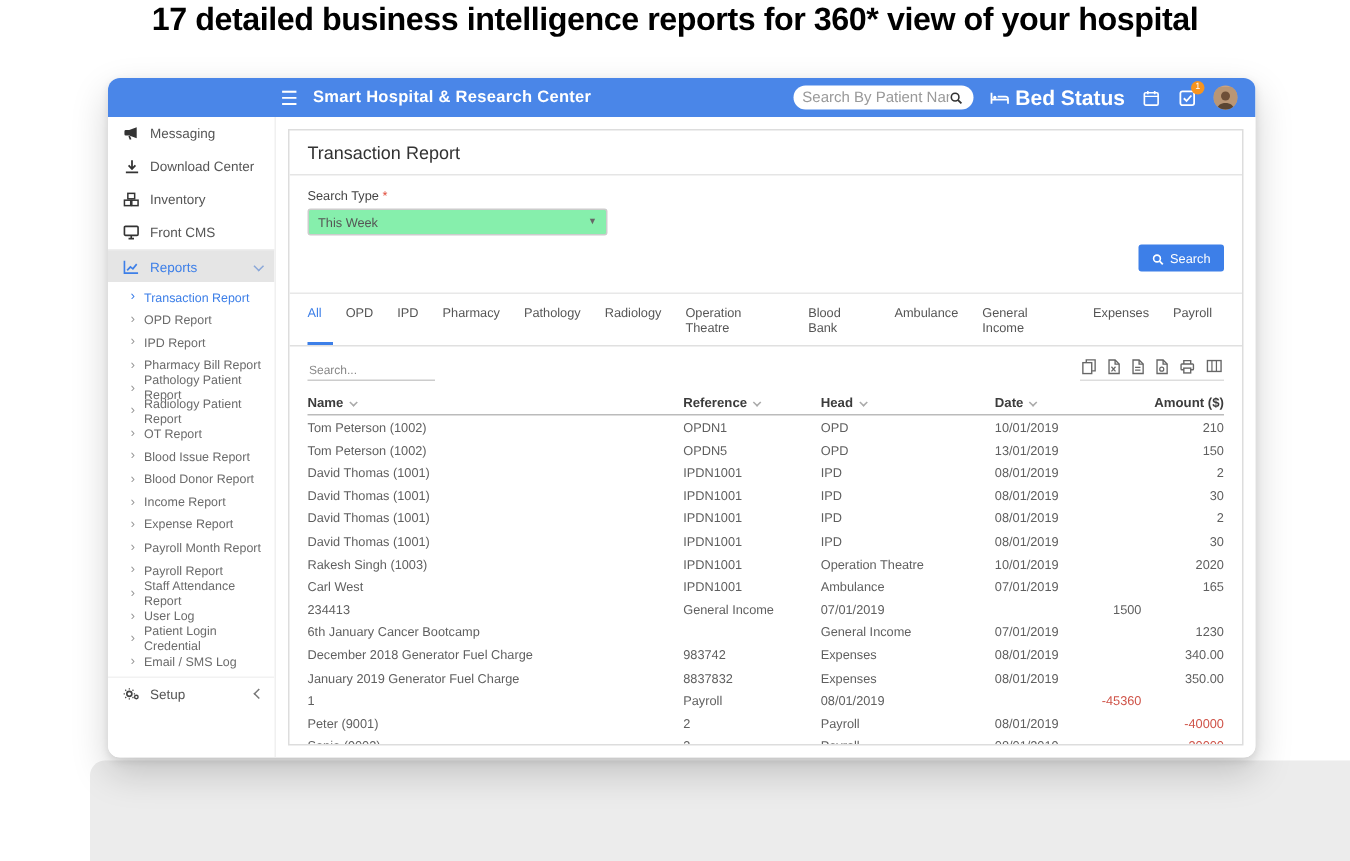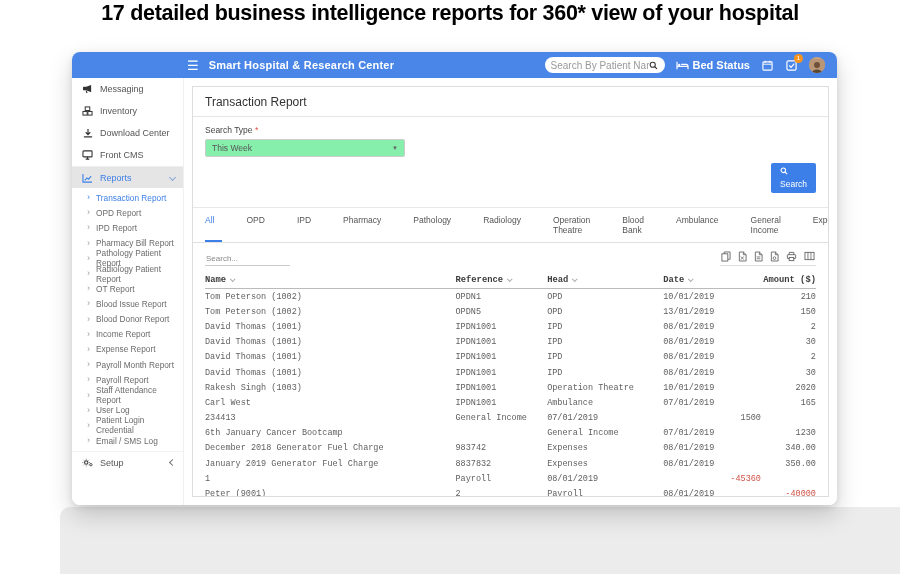--- a/index.html
+++ b/index.html
@@ -20,21 +20,21 @@
   .appbar { position:absolute; left:0; top:0; right:0; height:26px; background:#4a86e8;
     display:flex; align-items:center; color:#fff; }
   .hamburger { margin-left:115px; font-size:13px; line-height:1; cursor:pointer; }
   .app-title { margin-left:10px; font-size:11px; font-weight:bold; letter-spacing:0.2px; }
   .appbar-right { margin-left:auto; display:flex; align-items:center; gap:11px; padding-right:12px; }
   .patient-search { display:flex; align-items:center; background:#fff; border-radius:9px;
     height:16px; padding:0 6px; width:120px; }
   .patient-search input { border:0; outline:none; flex:1; font-size:10px; color:#555;
     font-family:"Liberation Sans", sans-serif; background:transparent; width:90px; }
   .patient-search input::placeholder { color:#999; }
-  .bed-status { display:flex; align-items:center; gap:4px; font-size:11px; font-weight:bold; cursor:pointer; }
+  .bed-status { display:flex; align-items:center; gap:4px; font-size:14px; font-weight:bold; cursor:pointer; }
   .bar-icon { display:inline-flex; width:13px; height:13px; align-items:center; justify-content:center; position:relative; }
   .bar-icon svg { display:block; }
   .badge { position:absolute; top:-5px; right:-5px; min-width:9px; height:9px; border-radius:5px;
     background:#f7941e; color:#fff; font-size:6px; line-height:9px; text-align:center; padding:0 1px; }
   .avatar { width:16px; height:16px; border-radius:50%; overflow:hidden; background:#caa27e; }
 
   
   .sidebar { position:absolute; left:0; top:26px; width:112px; bottom:0; background:#fff;
     border-right:1px solid #f0f0f0; overflow:hidden; }
   .sb-item { display:flex; align-items:center; gap:7px; height:22px; padding:0 8px 0 10px;
@@ -58,37 +58,37 @@
   .panel { border:1px solid #ddd; background:#fff; height:100%; overflow:hidden; }
   .panel-title { font-size:12px; color:#333; padding:8px 12px 7px; border-bottom:1px solid #e5e5e5; }
   .filters { padding:8px 12px 6px; }
   .field-label { font-size:8.5px; font-weight:normal; color:#444; margin-bottom:4px; }
   .req { color:#e04b3a; }
   .select { width:200px; height:18px; border:1px solid #ccc; border-radius:2px; display:flex;
     align-items:center; font-size:8.5px; color:#555; padding:0 6px; cursor:pointer; background:#86efac; }
   .select .caret { margin-left:auto; font-size:6px; color:#666; }
   .btn-row { display:flex; justify-content:flex-end; padding:6px 0 8px; }
   .btn-search { background:#3d7fe8; color:#fff; border:0; border-radius:2px; font-size:8.5px;
-    padding:4px 9px; display:flex; align-items:flex-start; gap:4px; cursor:pointer;
-    font-family:"Liberation Sans", sans-serif;flex-direction:column; }
+    padding:4px 9px; display:flex; align-items:flex-end; gap:4px; cursor:pointer;
+    font-family:"Liberation Sans", sans-serif; }
   .sect-divider { border-top:1px solid #e8e8e8; }
 
-  .tabs { display:flex; gap:16px; padding:0 12px; border-bottom:1px solid #e0e0e0; }
+  .tabs { display:flex; gap:0; padding:0 12px; border-bottom:1px solid #e0e0e0; }
   .tab { font-size:8.5px; color:#555; padding:7px 8px 5px; cursor:pointer; border-bottom:2px solid transparent; }
   .tab:first-child { padding-left:0; }
   .tab.active { color:#3d7fe8; border-bottom-color:#3d7fe8; }
 
   .table-tools { display:flex; align-items:flex-end; justify-content:space-between; padding:8px 12px 4px; }
   .tbl-search { border:0; border-bottom:1px solid #ccc; outline:none; width:85px; font-size:8px;
     color:#666; padding:2px 1px; font-family:"Liberation Sans", sans-serif; }
   .tbl-search::placeholder { color:#888; }
   .export-group { display:flex; gap:7px; border-bottom:1px solid #ddd; padding:0 1px 3px; }
   .exp-ic { cursor:pointer; display:inline-flex; }
 
-  .tbl { padding:2px 12px 0; font-size:8.5px; color:#5f5f5f;font-family:Liberation Mono, monospace; }
+  .tbl { padding:2px 12px 0; font-size:8.5px; color:#5f5f5f; }
   .trow { display:grid; grid-template-columns:41% 15% 19% 16% 9%; align-items:center; height:15.2px; }
   .trow.head { font-weight:bold; color:#3c3c3c; font-size:8.8px; height:17px;
     border-bottom:1px solid #bbb; }
   .trow .c-amt { text-align:right; }
   .sort-c { display:inline-block; width:4px; height:4px; border-right:1px solid #aaa;
     border-bottom:1px solid #aaa; transform:rotate(45deg) translateY(-1px); margin-left:4px; }
   .neg { color:#cf5348; }
 
   svg { vertical-align:middle; }
 </style>
@@ -154,36 +154,36 @@
             <span class="sb-ic">
               <svg width="11" height="10" viewBox="0 0 12 11">
                 <path d="M10 1v8L4.5 7H2a1 1 0 0 1-1-1V4a1 1 0 0 1 1-1h2.5z" fill="#333"></path>
                 <path d="M4.5 7.3l1 2.6" stroke="#333" stroke-width="1.3" fill="none"></path>
               </svg>
             </span>
             <span>Messaging</span>
           </div>
           <div class="sb-item">
             <span class="sb-ic">
+              <svg width="10" height="10" viewBox="0 0 11 11">
+                <path d="M5.5 1v6M3 4.7l2.5 2.6L8 4.7" fill="none" stroke="#333" stroke-width="1.3"></path>
+                <path d="M1 9.8h9" stroke="#333" stroke-width="1.4"></path>
+              </svg>
+            </span>
+            <span>Download Center</span>
+          </div>
+          <div class="sb-item">
+            <span class="sb-ic">
               <svg width="11" height="10" viewBox="0 0 12 11">
                 <rect x="3.5" y="1" width="5" height="4" fill="none" stroke="#333" stroke-width="1.1"></rect>
                 <rect x="1" y="6" width="4.6" height="4" fill="none" stroke="#333" stroke-width="1.1"></rect>
                 <rect x="6.4" y="6" width="4.6" height="4" fill="none" stroke="#333" stroke-width="1.1"></rect>
               </svg>
             </span>
             <span>Inventory</span>
-          </div>
-          <div class="sb-item">
-            <span class="sb-ic">
-              <svg width="10" height="10" viewBox="0 0 11 11">
-                <path d="M5.5 1v6M3 4.7l2.5 2.6L8 4.7" fill="none" stroke="#333" stroke-width="1.3"></path>
-                <path d="M1 9.8h9" stroke="#333" stroke-width="1.4"></path>
-              </svg>
-            </span>
-            <span>Download Center</span>
           </div>
           <div class="sb-item">
             <span class="sb-ic">
               <svg width="11" height="10" viewBox="0 0 12 11">
                 <rect x="1" y="1" width="10" height="6.6" rx="0.8" fill="none" stroke="#333" stroke-width="1.2"></rect>
                 <path d="M4 10h4M6 7.8V10" stroke="#333" stroke-width="1.2"></path>
               </svg>
             </span>
             <span>Front CMS</span>
           </div>

